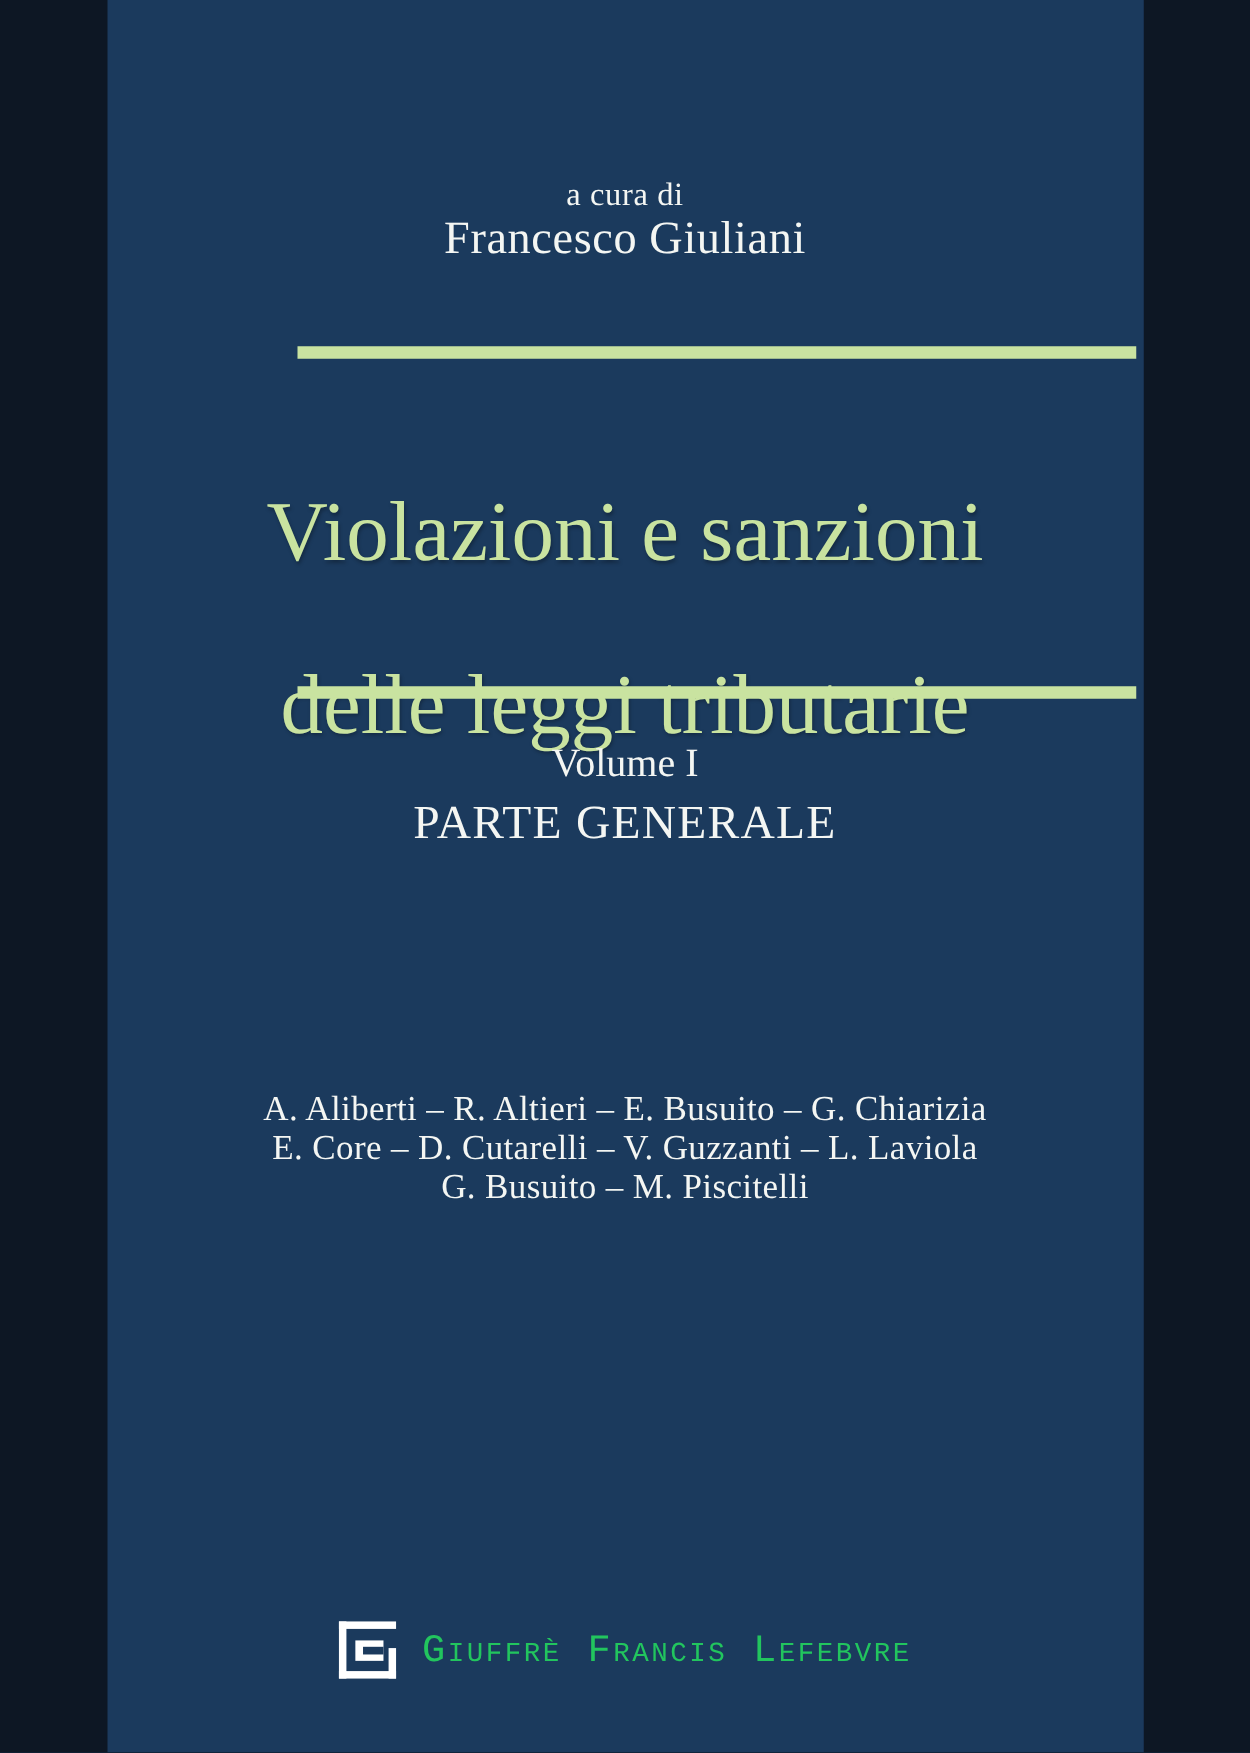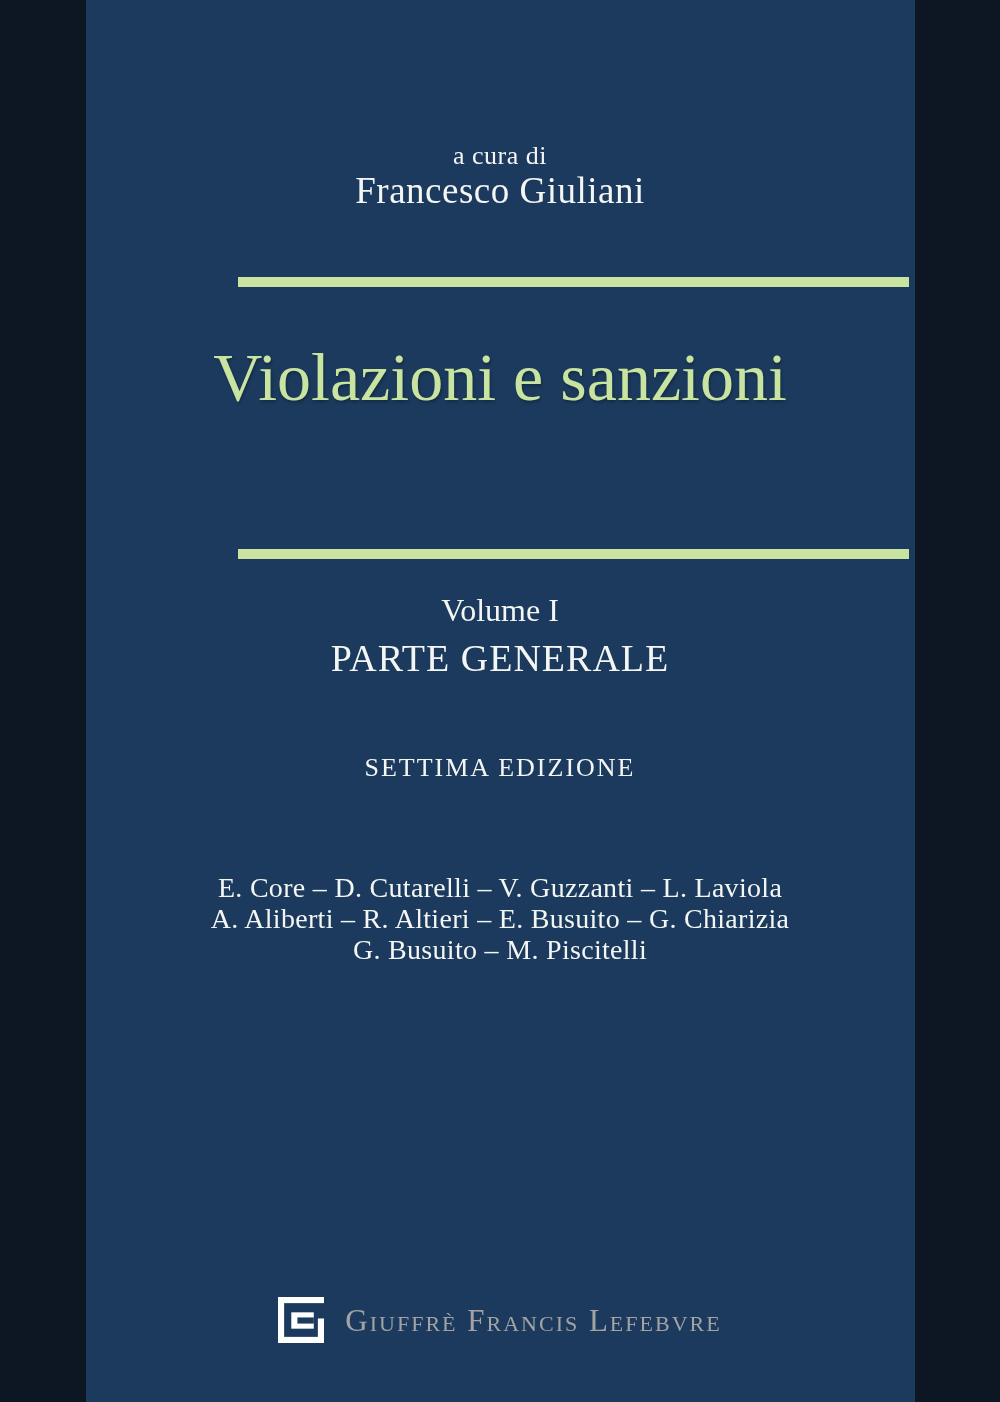--- a/index.html
+++ b/index.html
@@ -27,68 +27,68 @@
   .rule{position:absolute;left:152px;width:671px;height:10px;background:var(--accent-green);}
   .rule-top{top:277px;}
   .rule-bottom{top:549px;}
 
   .title{
     top:332px;margin:0;font-weight:normal;
     font-size:68px;line-height:90px;
     color:var(--accent-green);
     text-shadow:1px 2px 3px rgba(0,0,0,.28);
   }
-  .title-line{display:block;}
+  .title-line{display:block;margin-top:48px;}
 
   .volume{top:592px;font-size:32px;}
   .part{top:636px;font-size:38px;letter-spacing:1px;}
   .edition{top:753px;font-size:26px;letter-spacing:2px;}
 
   .authors{top:872px;font-size:28px;line-height:31px;letter-spacing:.3px;}
 
   .publisher{
     position:absolute;top:1297px;left:0;right:0;
     display:flex;justify-content:center;align-items:center;gap:21px;
   }
   .logo-icon{display:block;flex:0 0 auto;}
   .logo-icon .bar{fill:#ffffff;}
   .logo-icon .hole{fill:var(--background);}
   .wordmark{
-    font-family:Liberation Serif, serif;
+    font-family:Liberation Mono, monospace;
     font-variant:small-caps;
     font-size:31px;letter-spacing:2px;
-    color:#a3a3a3;padding-top:2px;white-space:nowrap;
+    color:#22c55e;padding-top:2px;white-space:nowrap;
   }
 </style>
 </head>
 <body>
 
 <div class="cover">
 
   <div class="centered curated">a cura di</div>
 
   <div class="centered editor">Francesco Giuliani</div>
 
   <div class="rule rule-top"></div>
 
   <h1 class="centered title">
     <span class="title-line">Violazioni e sanzioni</span>
+    <span class="title-line">delle leggi tributarie</span>
   </h1>
 
   <div class="rule rule-bottom"></div>
 
   <div class="centered part">PARTE GENERALE</div>
 
   <div class="centered volume">Volume I</div>
 
-  <div class="centered edition">SETTIMA EDIZIONE</div>
 
   <div class="centered authors">
+    <div class="authors-line">A. Aliberti – R. Altieri – E. Busuito – G. Chiarizia</div>
     <div class="authors-line">E. Core – D. Cutarelli – V. Guzzanti – L. Laviola</div>
-    <div class="authors-line">A. Aliberti – R. Altieri – E. Busuito – G. Chiarizia</div>
     <div class="authors-line">G. Busuito – M. Piscitelli</div>
   </div>
 
   <div class="publisher">
     <svg class="logo-icon" width="46" height="46" viewBox="0 0 45 45" aria-hidden="true">
 
       <rect class="bar" x="0" y="0" width="45" height="6"></rect>
       <rect class="bar" x="0" y="0" width="6" height="45"></rect>
       <rect class="bar" x="0" y="39" width="45" height="6"></rect>
       <rect class="bar" x="39" y="21" width="6" height="24"></rect>

